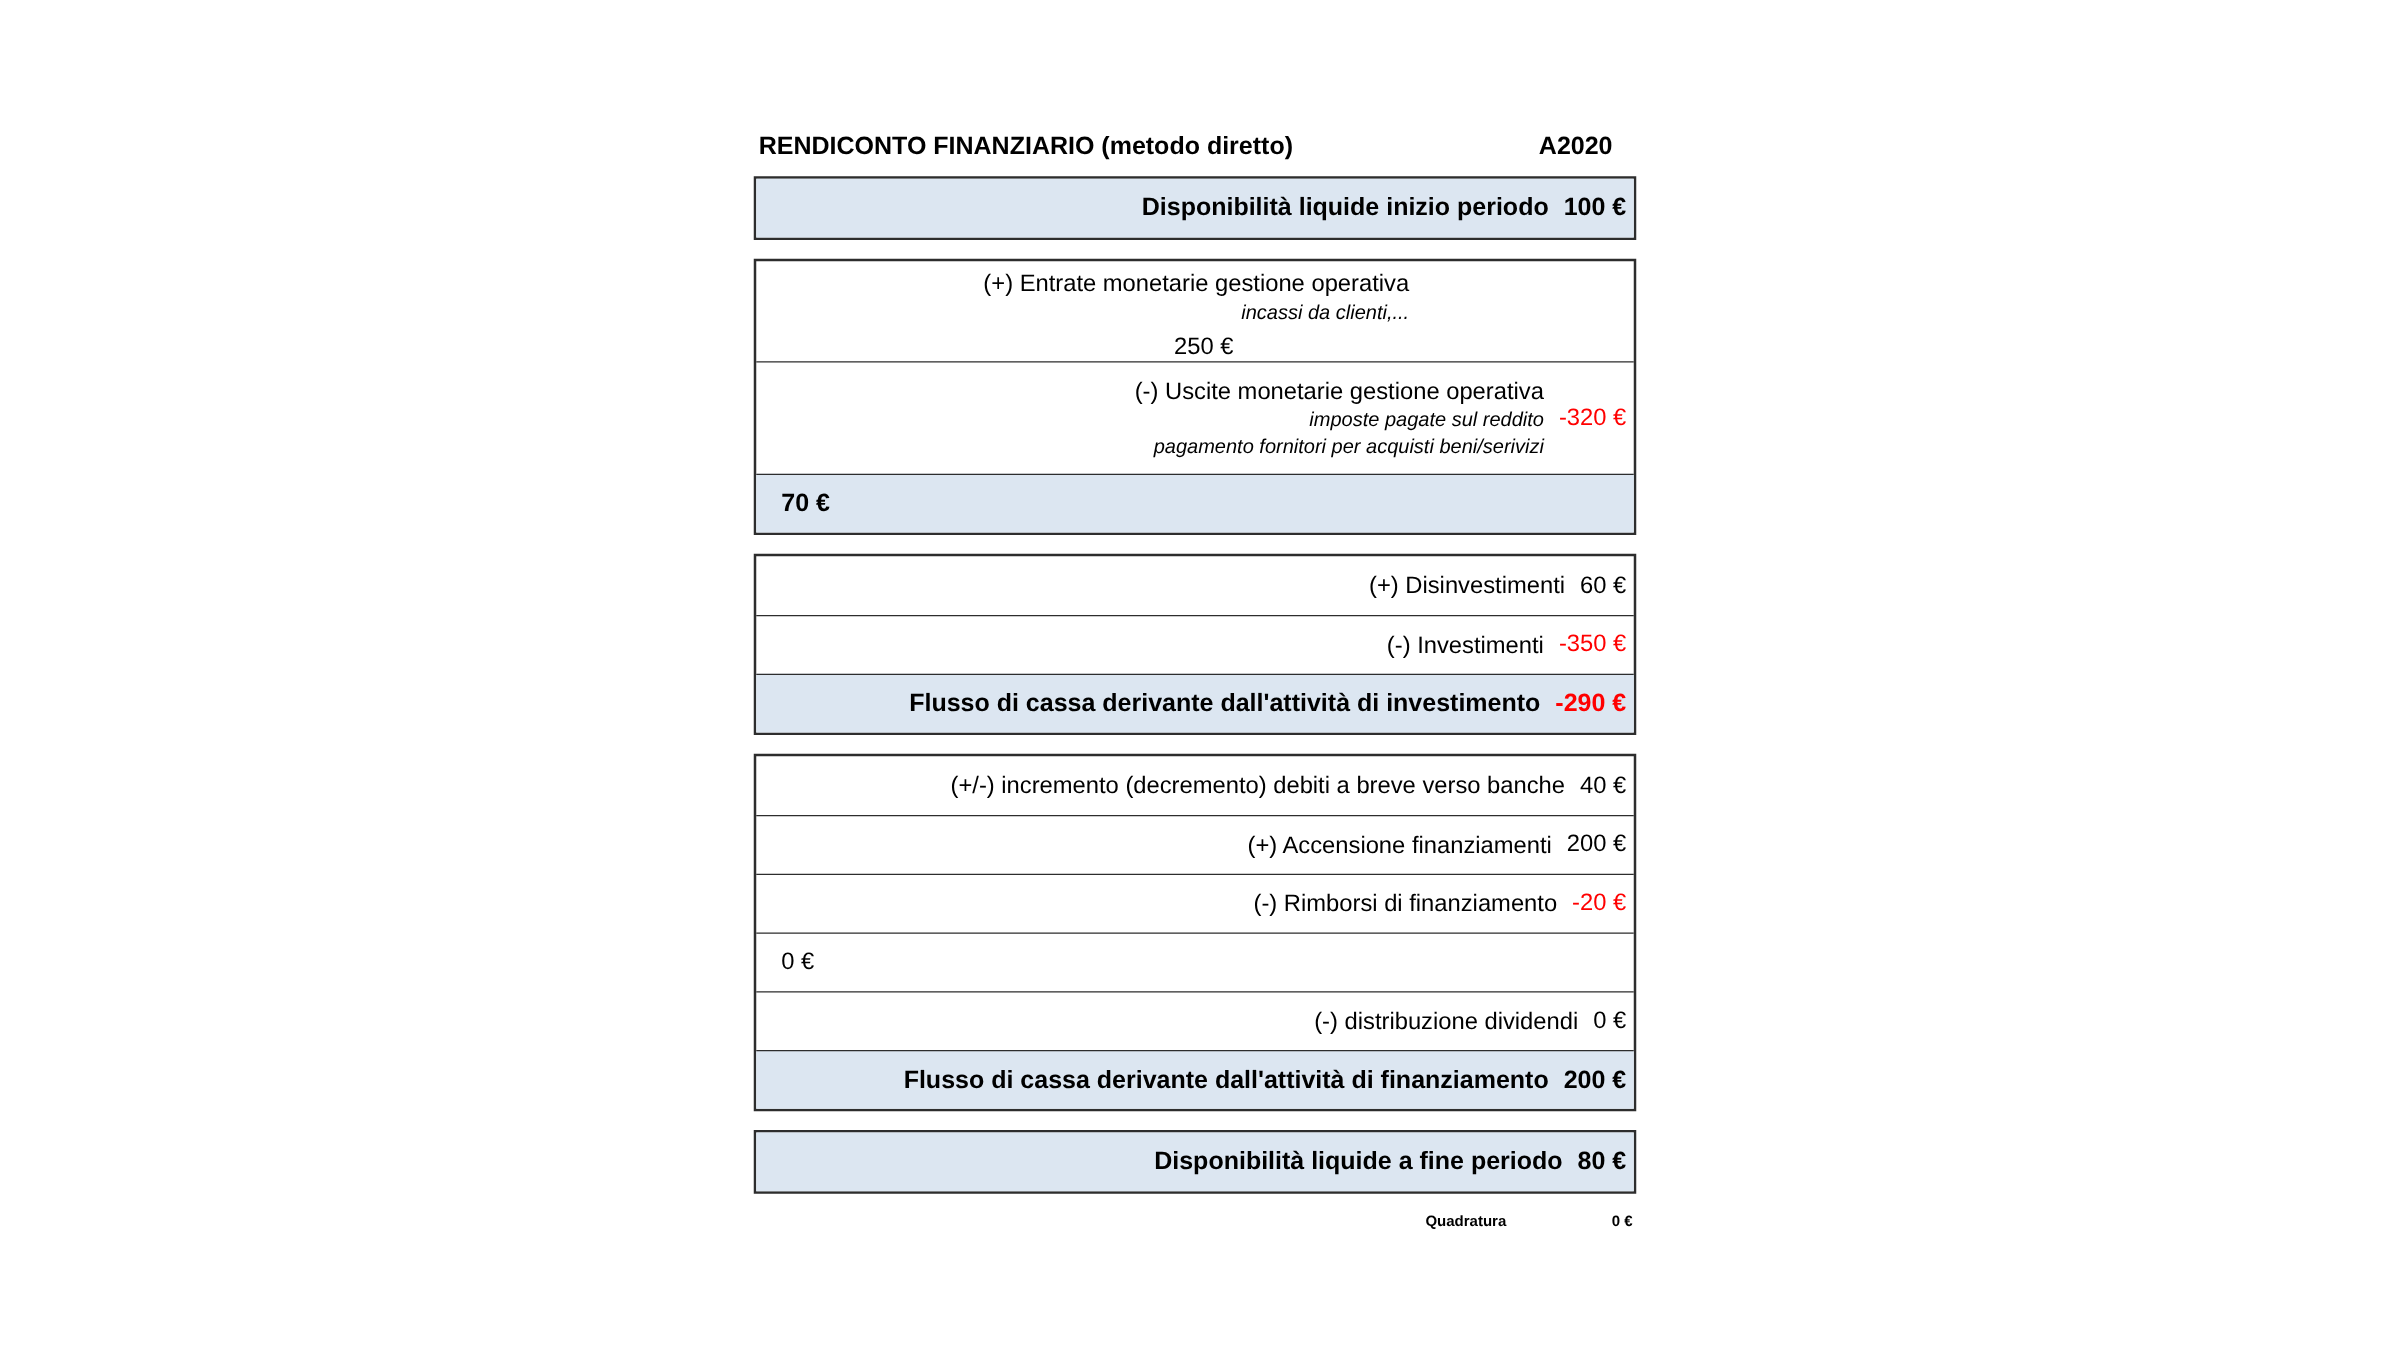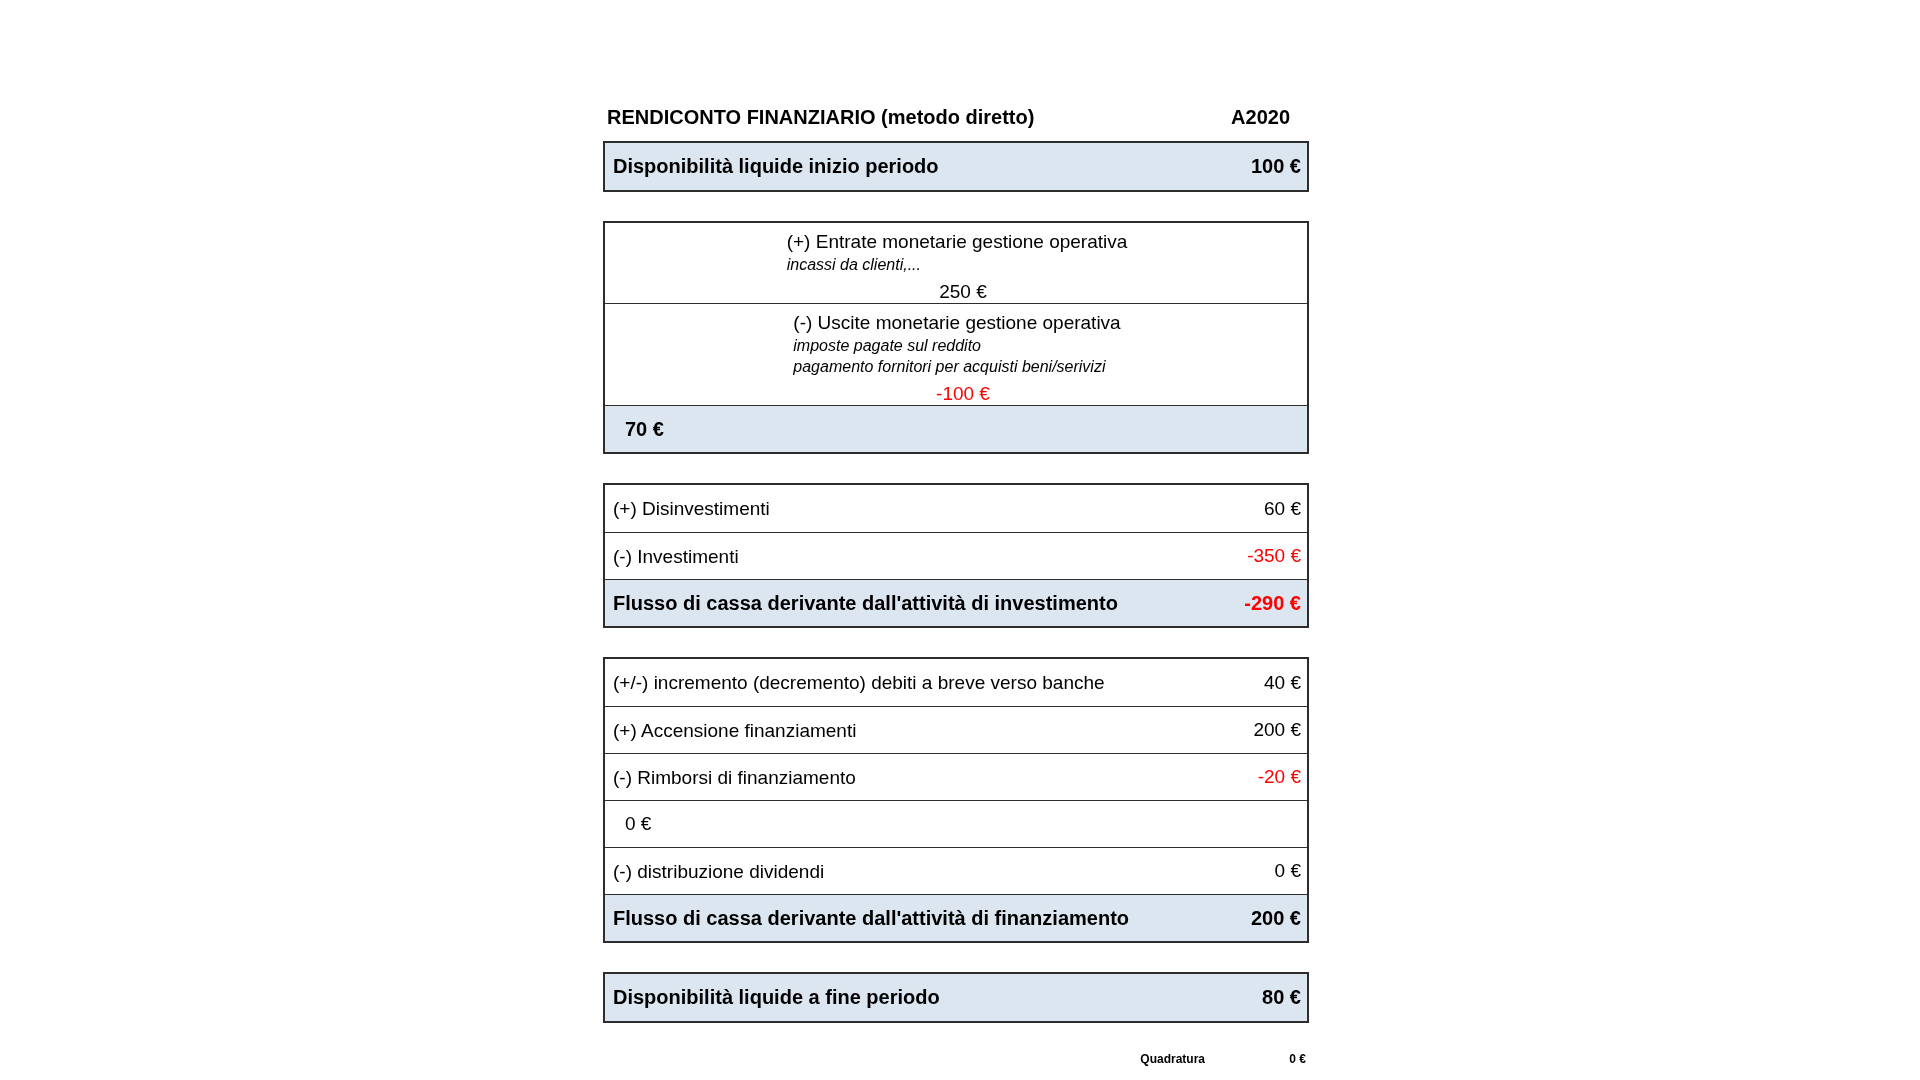--- a/index.html
+++ b/index.html
@@ -26,35 +26,36 @@
     justify-content: space-between;
     align-items: baseline;
     font-weight: bold;
     font-size: 20px;
     line-height: 22px;
     padding: 0 19px 13px 4px;
     gap: 47px;
   }
   .box {
     border: 2px solid var(--border, #2d2d2d);
-    margin-bottom: 29px;
+    margin-bottom: 15px;
     background: #ffffff;
+    text-align: right;
   }
   .row {
     display: flex;
     align-items: center;
     min-height: 47px;
     padding: 0 6px 0 8px;
     box-sizing: border-box;
   }
   .row + .row {
     border-top: 1px solid var(--border, #2d2d2d);
   }
   .row.h2 { min-height: 65px; flex-direction: column; }
-  .row.h3 { min-height: 90px; flex-direction: column; }
+  .row.h3 { min-height: 90px; }
   .row.highlight {
     background: var(--highlight, #dce6f1);
   }
   .row.highlight .row-label,
   .row.highlight .row-value {
     font-weight: bold;
     font-size: 20px;
   }
   .label-wrap {
     flex: 1 1 auto;
@@ -116,21 +117,21 @@
             <div class="row-note">incassi da clienti,...</div>
           </div>
           <div class="row-value">250 €</div>
         </div>
         <div class="row h3">
           <div class="label-wrap">
             <div class="row-label">(-) Uscite monetarie gestione operativa</div>
             <div class="row-note">imposte pagate sul reddito</div>
             <div class="row-note">pagamento fornitori per acquisti beni/serivizi</div>
           </div>
-          <div class="row-value negative">-100 €</div>
+          <div class="row-value negative">-320 €</div>
         </div>
         <div class="row highlight">
           <div class="row-value">70 €</div>
         </div>
       </div>
       <div class="box">
         <div class="row">
           <div class="label-wrap">
             <div class="row-label">(+) Disinvestimenti</div>
           </div>

